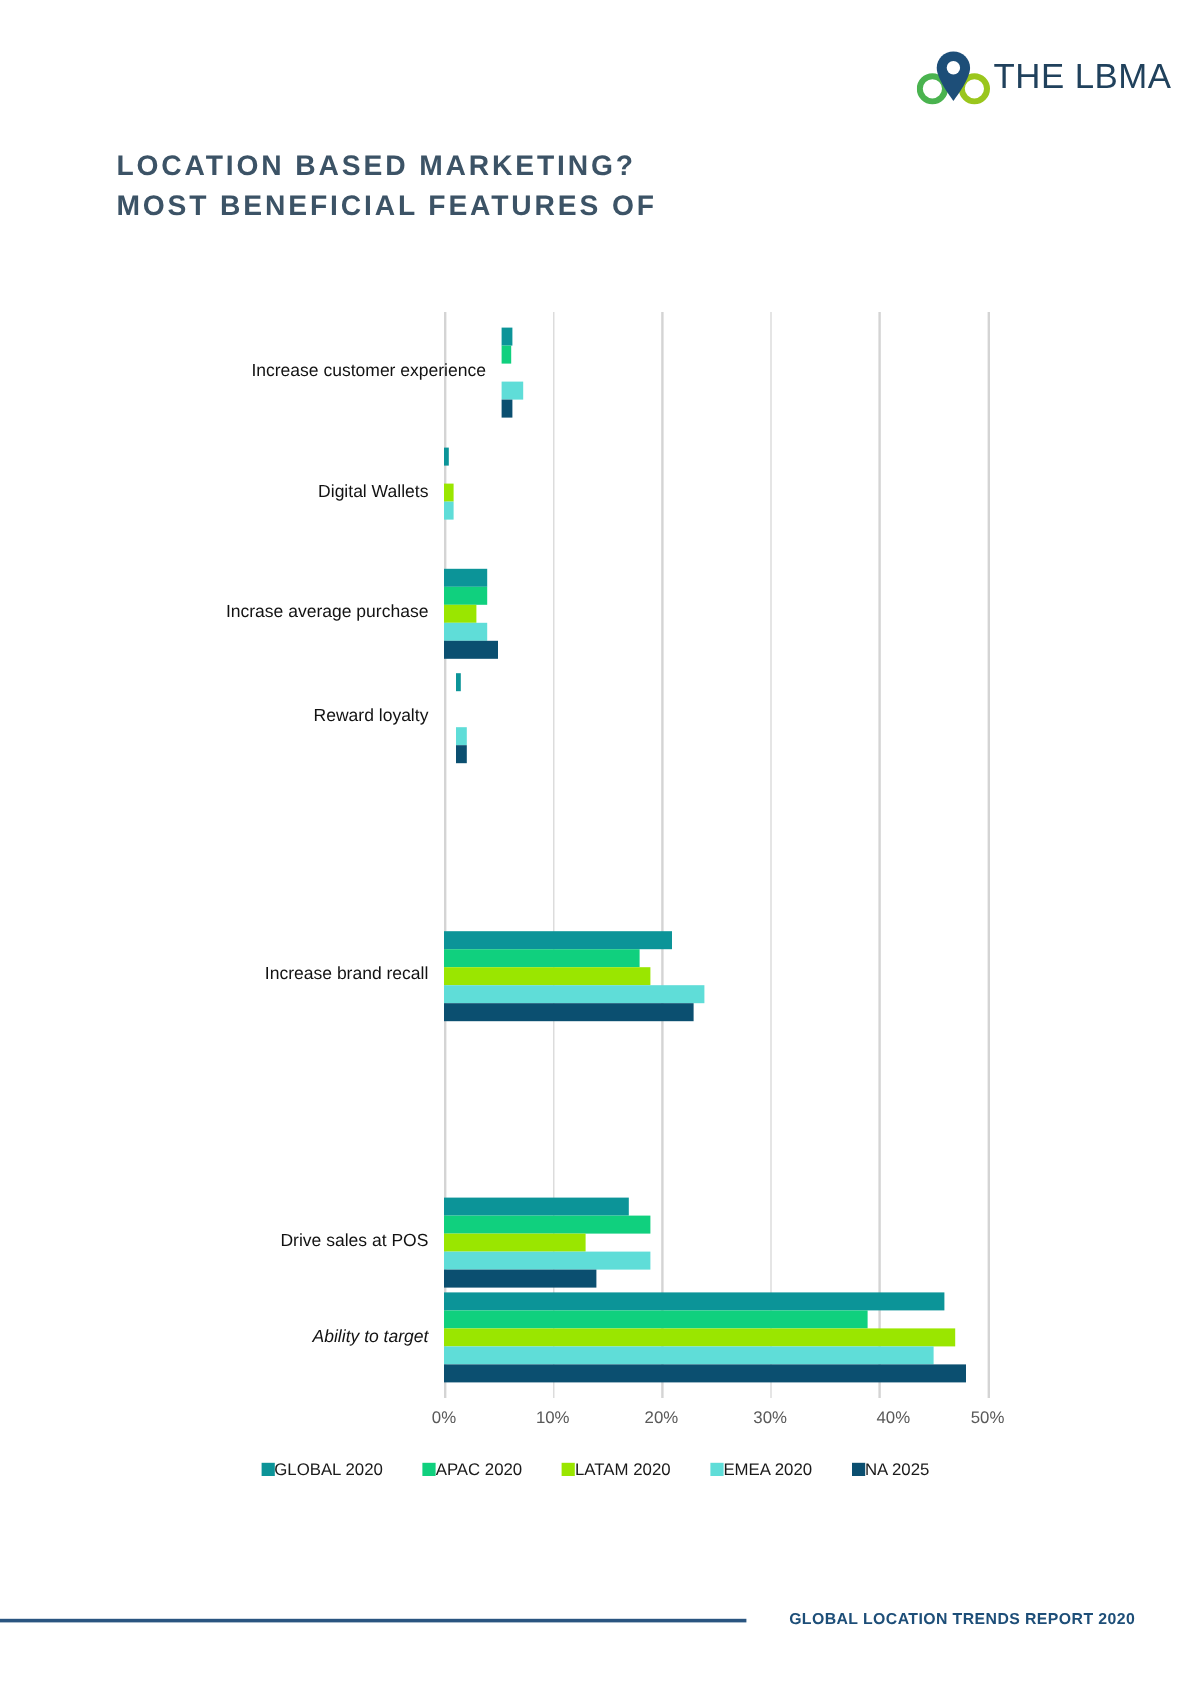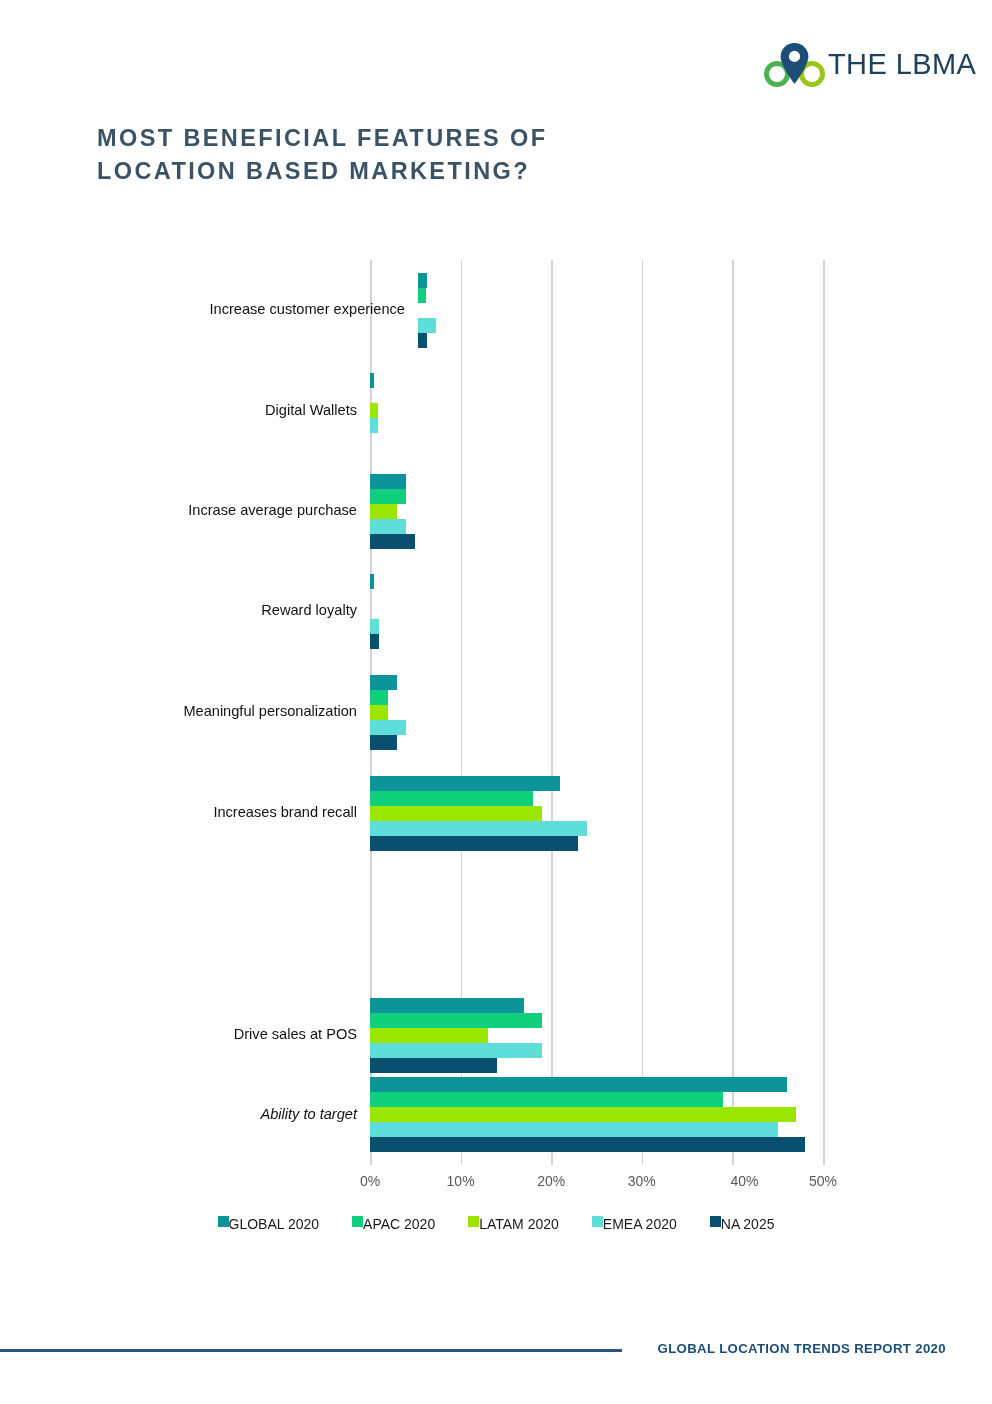--- a/index.html
+++ b/index.html
@@ -120,21 +120,21 @@
     left: 0;
     top: 968px;
     width: 992px;
     display: flex;
     justify-content: center;
     align-items: center;
     gap: 33px;
   }
   .legend-item {
     display: flex;
-    align-items: flex-start;
+    align-items: center;
     gap: 0;
     font-size: 14px;
     color: #1a1a1a;
     white-space: nowrap;
   }
   .legend-swatch {
     width: 11px;
     height: 11px;
     flex: none;
   }
@@ -171,22 +171,22 @@
       <circle cx="48" cy="33" r="10.5" fill="none" stroke="#9ac61c" stroke-width="5"></circle>
 
       <path d="M30.5 2 C22.8 2 16.6 8.1 16.6 15.6 C16.6 25.2 30.5 43 30.5 43 C30.5 43 44.4 25.2 44.4 15.6 C44.4 8.1 38.2 2 30.5 2 Z" fill="#1d4e78"></path>
       <circle cx="30.5" cy="15.4" r="5.6" fill="#ffffff"></circle>
     </svg>
   </div>
   <div class="logo-text">THE LBMA</div>
 </div>
 
 <div class="title">
+  <div>LOCATION BASED MARKETING?</div>
   <div>MOST BENEFICIAL FEATURES OF</div>
-  <div>LOCATION BASED MARKETING?</div>
 </div>
 
 <div class="chart">
 
   <div class="plot" id="plot">
 
   <div class="gridline" style="left: 0px;"></div>
       <div class="gridline" style="left: 90.6px;"></div>
       <div class="gridline" style="left: 181.2px;"></div>
       <div class="gridline" style="left: 271.8px;"></div>
@@ -215,42 +215,32 @@
       <div class="cat-row" style="top: 201.111px; height: 100.556px;">
         <div class="label-wrap" style="top: 42.2778px;">Incrase average purchase</div>
         <div style="display: flex; flex-direction: column; justify-content: center; height: 100%;">
           <div class="bar" title="GLOBAL 2020: 4%" style="width: 36.24px; background: rgb(12, 148, 152);"></div>
           <div class="bar" title="APAC 2020: 4%" style="width: 36.24px; background: rgb(16, 208, 126);"></div>
           <div class="bar" title="LATAM 2020: 3%" style="width: 27.18px; background: rgb(154, 230, 0);"></div>
           <div class="bar" title="EMEA 2020: 4%" style="width: 36.24px; background: rgb(95, 221, 216);"></div>
           <div class="bar" title="NA 2020: 5%" style="width: 45.3px; background: rgb(11, 79, 112);"></div>
         </div>
       </div>
-      <div class="cat-row" style="top: 301px; height: 100.556px;">
+      <div class="cat-row" style="top: 288px; height: 100.556px; padding-left: 10px;">
         <div class="label-wrap" style="top: 42.2778px;">Reward loyalty</div>
         <div style="display: flex; flex-direction: column; justify-content: center; height: 100%;">
           <div class="bar" title="GLOBAL 2020: 0.4%" style="width: 3.624px; background: rgb(12, 148, 152);"></div>
           <div class="bar" title="APAC 2020: 0%" style="width: 0px; background: rgb(16, 208, 126);"></div>
           <div class="bar" title="LATAM 2020: 0%" style="width: 0px; background: rgb(154, 230, 0);"></div>
           <div class="bar" title="EMEA 2020: 1%" style="width: 9.06px; background: rgb(95, 221, 216);"></div>
           <div class="bar" title="NA 2020: 1%" style="width: 9.06px; background: rgb(11, 79, 112);"></div>
         </div>
       </div>
-      <div class="cat-row" style="top: 402.222px; height: 100.556px;">
-        <div class="label-wrap" style="top: 42.2778px;">Meaningful personalization</div>
-        <div style="display: flex; flex-direction: column; justify-content: center; height: 100%;">
-          <div class="bar" title="GLOBAL 2020: 3%" style="width: 27.18px; background: rgb(12, 148, 152);"></div>
-          <div class="bar" title="APAC 2020: 2%" style="width: 18.12px; background: rgb(16, 208, 126);"></div>
-          <div class="bar" title="LATAM 2020: 2%" style="width: 18.12px; background: rgb(154, 230, 0);"></div>
-          <div class="bar" title="EMEA 2020: 4%" style="width: 36.24px; background: rgb(95, 221, 216);"></div>
-          <div class="bar" title="NA 2020: 3%" style="width: 27.18px; background: rgb(11, 79, 112);"></div>
-        </div>
-      </div>
       <div class="cat-row" style="top: 502.778px; height: 100.556px;">
-        <div class="label-wrap" style="top: 42.2778px;">Increases brand recall</div>
+        <div class="label-wrap" style="top: 42.2778px;">Increase brand recall</div>
         <div style="display: flex; flex-direction: column; justify-content: center; height: 100%;">
           <div class="bar" title="GLOBAL 2020: 21%" style="width: 190.26px; background: rgb(12, 148, 152);"></div>
           <div class="bar" title="APAC 2020: 18%" style="width: 163.08px; background: rgb(16, 208, 126);"></div>
           <div class="bar" title="LATAM 2020: 19%" style="width: 172.14px; background: rgb(154, 230, 0);"></div>
           <div class="bar" title="EMEA 2020: 24%" style="width: 217.44px; background: rgb(95, 221, 216);"></div>
           <div class="bar" title="NA 2020: 23%" style="width: 208.38px; background: rgb(11, 79, 112);"></div>
         </div>
       </div>
       <div class="cat-row" style="top: 725px; height: 100.556px;">
         <div class="label-wrap" style="top: 42.2778px;">Drive sales at POS</div>

